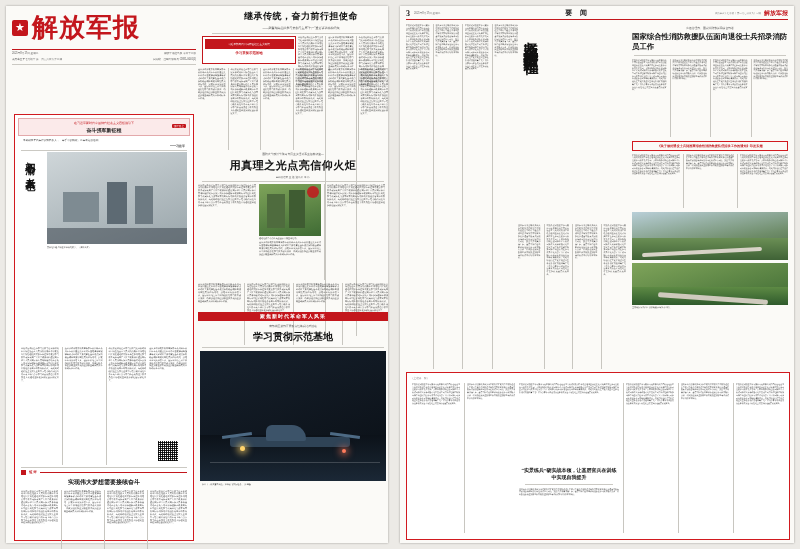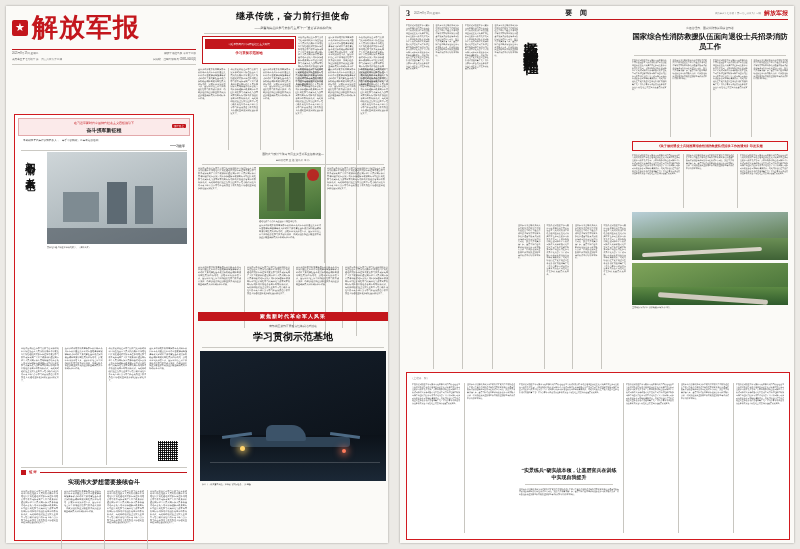--- a/index.html
+++ b/index.html
@@ -65,21 +65,21 @@
         <div class="cell">2021年8月17日   星期二</div>
         <div class="cell">解放军报社出版   今日十二版</div>
       </div>
       <div class="masthead-meta">
         <div class="cell">农历辛丑年七月初十   第一万〇八百九十二期</div>
         <div class="cell">国内统一连续出版物号 CN81-0001(J)</div>
       </div>
       <div class="rule" style="margin:2px 6px 0 6px;"></div>
     </div>
 
-    <div style="position:absolute;left:196px;top:4px;width:182px;">
+    <div style="position:absolute;left:204px;top:4px;width:182px;">
       <div class="big-head" style="font-size:9px;text-align:center;letter-spacing:.5px;">继承传统，奋力前行担使命</div>
       <div style="font-size:3px;text-align:center;color:#444;margin-top:3px;">——武警湖南总队学习贯彻习主席“七一”重要讲话精神纪实</div>
       <div class="rule" style="margin:3px 2px;"></div>
     </div>
 
     <div style="position:absolute;left:196px;top:30px;width:92px;height:26px;border:.6px solid #c3161c;background:#fff;">
       <div style="background:#c3161c;height:10px;margin:1.5px;display:flex;align-items:center;justify-content:center;color:#fff;font-size:2.6px;">习近平新时代中国特色社会主义思想</div>
       <div style="text-align:center;font-size:3.4px;color:#c3161c;font-weight:bold;margin-top:2px;">学习贯彻示范基地</div>
     </div>
 
@@ -145,20 +145,21 @@
         <div class="col-text vline" style="width:30px;height:82px;padding-left:2px;">本报讯记者报道在学习贯彻习近平新时代中国特色社会主义思想的热潮中各级党组织坚持把理论武装摆在首位推动党史学习教育走深走实广大官兵联系部队建设实际和个人思想实际深入思考积极讨论在交流互动中加深理解在联系实际中增进认同把学习成果转化为强军兴军的实际行动推动各项任务落实不断取得新成效。与此同时他们注重发挥先进典型示范引领作用组织骨干走上讲台分享学习体会用身边事教育身边人使理论宣讲更加贴近基层贴近官兵。</div>
         <div class="col-text vline" style="width:30px;height:82px;padding-left:2px;">连日来该部党委机关带头学在前列讲在前列干在前列通过集中研讨专题党课辅导授课等形式帮助官兵系统掌握基本观点深刻领会精神实质切实把思想和行动统一到党中央决策部署上来。基层中队结合日常训练任务把学习教育融入演训一线做到任务推进到哪里教育就跟进到哪里确保思想不松劲标准不降低。</div>
         <div class="col-text vline" style="width:30px;height:82px;padding-left:2px;">本报讯记者报道在学习贯彻习近平新时代中国特色社会主义思想的热潮中各级党组织坚持把理论武装摆在首位推动党史学习教育走深走实广大官兵联系部队建设实际和个人思想实际深入思考积极讨论在交流互动中加深理解在联系实际中增进认同把学习成果转化为强军兴军的实际行动推动各项任务落实不断取得新成效。与此同时他们注重发挥先进典型示范引领作用组织骨干走上讲台分享学习体会用身边事教育身边人使理论宣讲更加贴近基层贴近官兵。</div>
         <div class="col-text vline" style="width:30px;height:82px;padding-left:2px;">连日来该部党委机关带头学在前列讲在前列干在前列通过集中研讨专题党课辅导授课等形式帮助官兵系统掌握基本观点深刻领会精神实质切实把思想和行动统一到党中央决策部署上来。基层中队结合日常训练任务把学习教育融入演训一线做到任务推进到哪里教育就跟进到哪里确保思想不松劲标准不降低。</div>
         <div class="col-text vline" style="width:30px;height:82px;padding-left:2px;">本报讯记者报道在学习贯彻习近平新时代中国特色社会主义思想的热潮中各级党组织坚持把理论武装摆在首位推动党史学习教育走深走实广大官兵联系部队建设实际和个人思想实际深入思考积极讨论在交流互动中加深理解在联系实际中增进认同把学习成果转化为强军兴军的实际行动推动各项任务落实不断取得新成效。与此同时他们注重发挥先进典型示范引领作用组织骨干走上讲台分享学习体会用身边事教育身边人使理论宣讲更加贴近基层贴近官兵。</div>
       </div>
     </div>
 
     <div style="position:absolute;left:192px;top:146px;width:190px;">
       <div style="font-size:2.8px;text-align:center;color:#555;">国防大学政治学院马克思主义理论系主任教研室—</div>
+      <div class="big-head" style="font-size:11px;text-align:center;margin-top:2px;letter-spacing:.5px;">用真理之光点亮信仰火炬</div>
       <div style="text-align:center;font-size:2.6px;color:#666;margin-top:2px;">■本报记者  王  通   通讯员  李  伟</div>
       <div class="rule" style="margin:2px 4px;"></div>
 
       <div style="display:flex;gap:3px;margin-top:2px;">
         <div class="col-text" style="width:58px;height:96px;">本报讯记者报道在学习贯彻习近平新时代中国特色社会主义思想的热潮中各级党组织坚持把理论武装摆在首位推动党史学习教育走深走实广大官兵联系部队建设实际和个人思想实际深入思考积极讨论在交流互动中加深理解在联系实际中增进认同把学习成果转化为强军兴军的实际行动推动各项任务落实不断取得新成效。与此同时他们注重发挥先进典型示范引领作用组织骨干走上讲台分享学习体会用身边事教育身边人使理论宣讲更加贴近基层贴近官兵。</div>
         <div style="width:62px;">
           <div class="photo green" style="width:62px;height:52px;position:relative;">
             <div style="position:absolute;left:8px;top:10px;width:18px;height:34px;background:#4f6c3e;"></div>
             <div style="position:absolute;left:30px;top:6px;width:16px;height:38px;background:#3f5c32;"></div>
             <div style="position:absolute;right:2px;top:2px;width:12px;height:12px;background:#c3161c;border-radius:50%;opacity:.85;"></div>
@@ -226,21 +227,21 @@
 
     <div style="position:absolute;left:118px;top:218px;width:108px;height:145px;display:flex;gap:3px;">
       <div class="col-text sm" style="width:24px;">连日来该部党委机关带头学在前列讲在前列干在前列通过集中研讨专题党课辅导授课等形式帮助官兵系统掌握基本观点深刻领会精神实质切实把思想和行动统一到党中央决策部署上来。基层中队结合日常训练任务把学习教育融入演训一线做到任务推进到哪里教育就跟进到哪里确保思想不松劲标准不降低。</div>
       <div class="col-text sm vline" style="width:24px;padding-left:2px;">本报讯记者报道在学习贯彻习近平新时代中国特色社会主义思想的热潮中各级党组织坚持把理论武装摆在首位推动党史学习教育走深走实广大官兵联系部队建设实际和个人思想实际深入思考积极讨论在交流互动中加深理解在联系实际中增进认同把学习成果转化为强军兴军的实际行动推动各项任务落实不断取得新成效。与此同时他们注重发挥先进典型示范引领作用组织骨干走上讲台分享学习体会用身边事教育身边人使理论宣讲更加贴近基层贴近官兵。</div>
       <div class="col-text sm vline" style="width:24px;padding-left:2px;">连日来该部党委机关带头学在前列讲在前列干在前列通过集中研讨专题党课辅导授课等形式帮助官兵系统掌握基本观点深刻领会精神实质切实把思想和行动统一到党中央决策部署上来。基层中队结合日常训练任务把学习教育融入演训一线做到任务推进到哪里教育就跟进到哪里确保思想不松劲标准不降低。</div>
       <div class="col-text sm vline" style="width:24px;padding-left:2px;">本报讯记者报道在学习贯彻习近平新时代中国特色社会主义思想的热潮中各级党组织坚持把理论武装摆在首位推动党史学习教育走深走实广大官兵联系部队建设实际和个人思想实际深入思考积极讨论在交流互动中加深理解在联系实际中增进认同把学习成果转化为强军兴军的实际行动推动各项任务落实不断取得新成效。与此同时他们注重发挥先进典型示范引领作用组织骨干走上讲台分享学习体会用身边事教育身边人使理论宣讲更加贴近基层贴近官兵。</div>
     </div>
 
     <div style="position:absolute;left:232px;top:20px;width:156px;">
       <div style="font-size:2.8px;text-align:center;color:#555;">应急管理部、国家消防救援局联合部署</div>
-      <div class="big-head" style="font-size:7.4px;text-align:center;margin-top:2px;">国家综合性消防救援队伍面向退役士兵招录消防员工作</div>
+      <div class="big-head" style="font-size:7.4px;margin-top:2px;">国家综合性消防救援队伍面向退役士兵招录消防员工作</div>
       <div class="rule" style="margin:3px 2px;"></div>
       <div style="display:flex;gap:3px;">
         <div class="col-text sm" style="width:36px;height:78px;">本报讯记者报道在学习贯彻习近平新时代中国特色社会主义思想的热潮中各级党组织坚持把理论武装摆在首位推动党史学习教育走深走实广大官兵联系部队建设实际和个人思想实际深入思考积极讨论在交流互动中加深理解在联系实际中增进认同把学习成果转化为强军兴军的实际行动推动各项任务落实不断取得新成效。与此同时他们注重发挥先进典型示范引领作用组织骨干走上讲台分享学习体会用身边事教育身边人使理论宣讲更加贴近基层贴近官兵。</div>
         <div class="col-text sm vline" style="width:36px;height:78px;padding-left:2px;">连日来该部党委机关带头学在前列讲在前列干在前列通过集中研讨专题党课辅导授课等形式帮助官兵系统掌握基本观点深刻领会精神实质切实把思想和行动统一到党中央决策部署上来。基层中队结合日常训练任务把学习教育融入演训一线做到任务推进到哪里教育就跟进到哪里确保思想不松劲标准不降低。</div>
         <div class="col-text sm vline" style="width:36px;height:78px;padding-left:2px;">本报讯记者报道在学习贯彻习近平新时代中国特色社会主义思想的热潮中各级党组织坚持把理论武装摆在首位推动党史学习教育走深走实广大官兵联系部队建设实际和个人思想实际深入思考积极讨论在交流互动中加深理解在联系实际中增进认同把学习成果转化为强军兴军的实际行动推动各项任务落实不断取得新成效。与此同时他们注重发挥先进典型示范引领作用组织骨干走上讲台分享学习体会用身边事教育身边人使理论宣讲更加贴近基层贴近官兵。</div>
         <div class="col-text sm vline" style="width:36px;height:78px;padding-left:2px;">连日来该部党委机关带头学在前列讲在前列干在前列通过集中研讨专题党课辅导授课等形式帮助官兵系统掌握基本观点深刻领会精神实质切实把思想和行动统一到党中央决策部署上来。基层中队结合日常训练任务把学习教育融入演训一线做到任务推进到哪里教育就跟进到哪里确保思想不松劲标准不降低。</div>
       </div>
       <div class="hl-box" style="margin-top:4px;padding:2px 3px;">
         <div style="font-size:3.2px;text-align:center;color:#c3161c;font-weight:bold;">《关于做好退役士兵到国家综合性消防救援队伍招录工作的通知》印发实施</div>
       </div>

